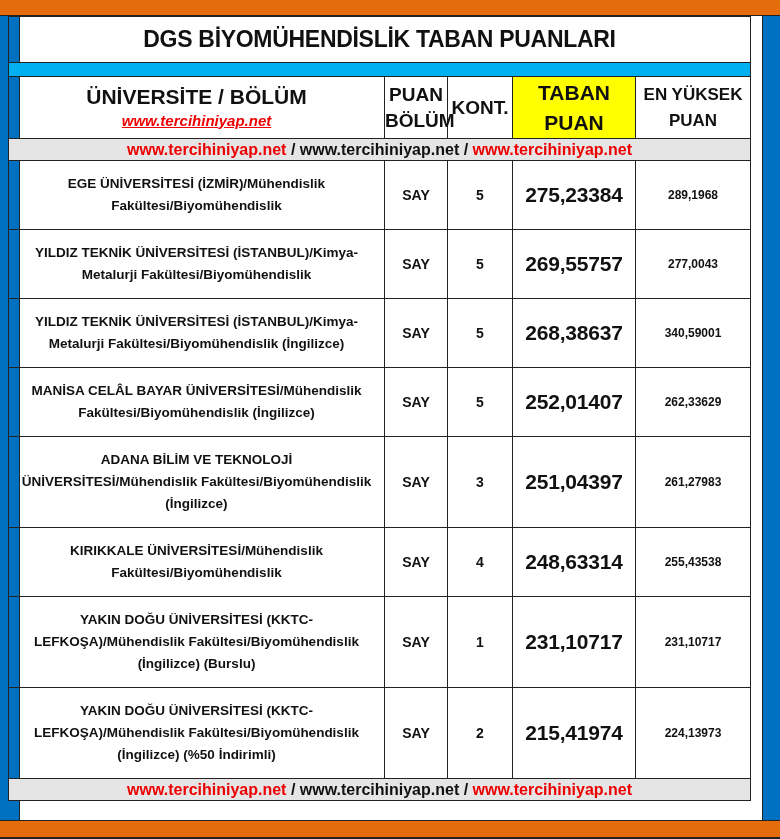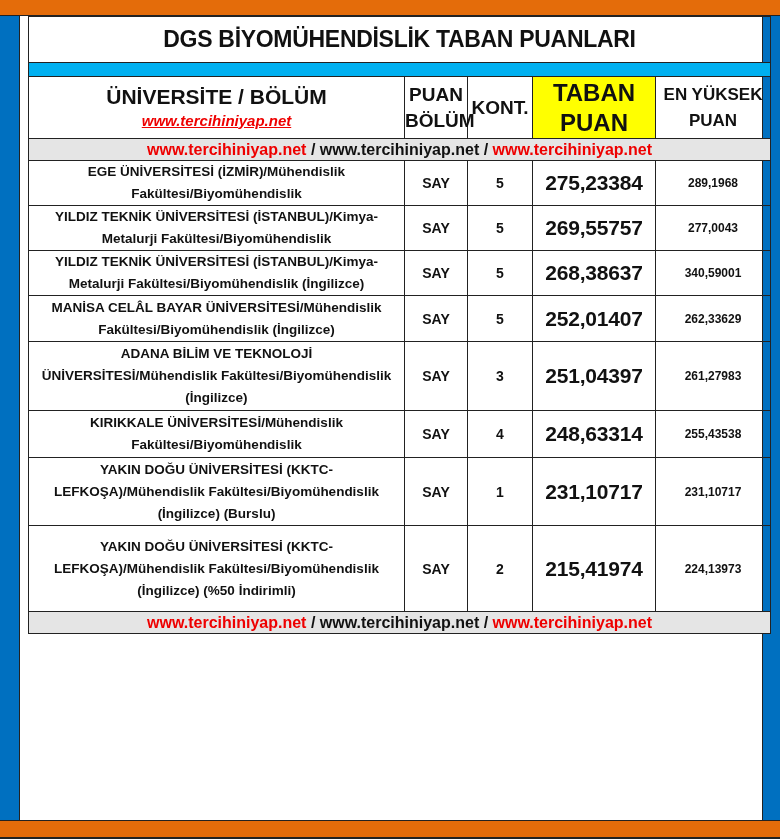--- a/index.html
+++ b/index.html
@@ -3,37 +3,37 @@
 <meta charset="utf-8">
 <style>
   html, body { margin:0; padding:0; }
   body { width:780px; height:839px; position:relative; background:#fff; overflow:hidden;
          font-family:"Liberation Sans", "DejaVu Sans", sans-serif; }
   .frame-top { position:absolute; left:0; top:0; width:780px; height:16px; background:#e46c0a; border-bottom:1px solid #222; box-sizing:border-box; }
   .frame-left { position:absolute; left:0; top:16px; width:20px; height:804px; background:#0070c0; border-right:1px solid #222; box-sizing:border-box; }
   .frame-right { position:absolute; left:762px; top:16px; width:18px; height:804px; background:#0070c0; border-left:1px solid #222; box-sizing:border-box; }
   .frame-bottom { position:absolute; left:0; top:820px; width:780px; height:19px; background:#e46c0a; border-top:1px solid #222; border-bottom:2px solid #222; box-sizing:border-box; }
 
-  .sheet { position:absolute; left:28px; top:16px; width:742px; }
+  .sheet { position:absolute; left:8px; top:16px; width:742px; }
   table { border-collapse:collapse; width:742px; table-layout:fixed; }
   td { border:1px solid #222; padding:0; text-align:center; vertical-align:middle; font-weight:bold; color:#111; }
 
   .title { height:45px; font-size:23px; letter-spacing:-0.3px; }
   .blueband { height:13px; background:#00b0f0; }
   .hdr { height:61px; font-size:19px; line-height:26px; }
   .hdr .sub { font-size:15px; color:#e00; text-decoration:underline; font-style:italic; display:block; line-height:22px; }
   .hdr.uni { font-size:21px; }
   .yellow { background:#ffff00; }
-  .hdr.taban { font-size:24px; line-height:30px; }
+  .hdr.taban { font-size:21px; line-height:30px; }
   .hdr.en { font-size:17px; line-height:26px; }
   .webband { height:21px; background:#e5e5e5; font-size:16px; line-height:20px; white-space:nowrap; }
   .webband .red { color:#e00; }
   .webband .blk { color:#111; }
 
-  .uni-cell { font-size:13.5px; line-height:22px; padding:0 4px; }
+  .uni-cell { font-size:13.5px; line-height:22px; padding:12px 4px; }
   .pt { font-size:14px; }
   .kont { font-size:14px; }
   .taban-v { font-size:21px; letter-spacing:-0.2px; }
   .en-v { font-size:12px;margin-top:38px; }
 
   .total-lbl { height:50px; font-size:27px; letter-spacing:-0.3px; }
   .ty { background:#ffff00; font-size:20px; }
   .total-val { font-size:34px; }
 </style>
 </head>

